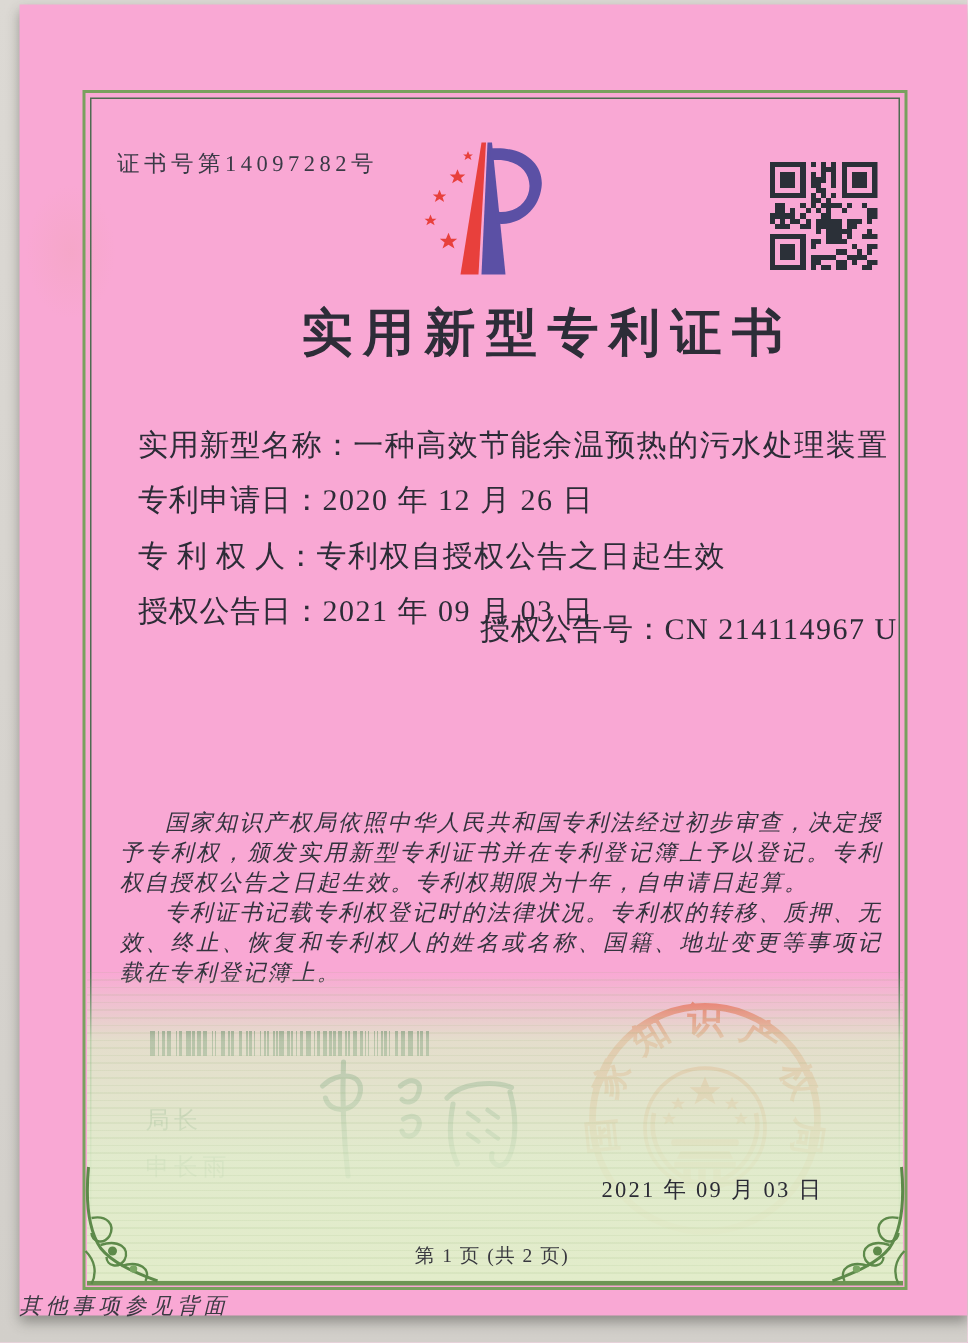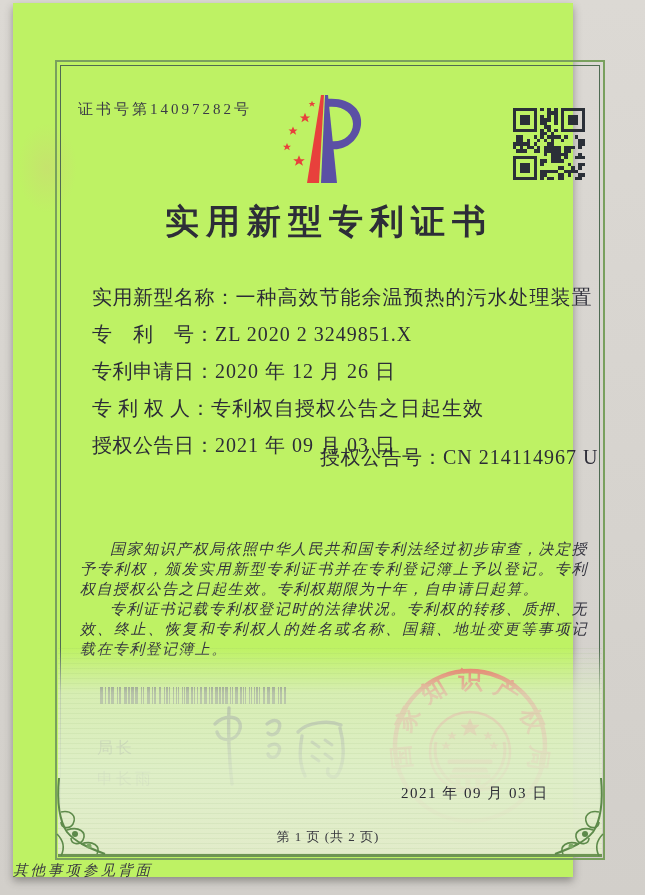--- a/index.html
+++ b/index.html
@@ -2,22 +2,22 @@
 <html><head>
 <meta charset="utf-8">
 <style>
   html,body{margin:0;padding:0;}
   body{
     width:645px;height:895px;position:relative;overflow:hidden;
     background:linear-gradient(180deg,#dcd9d4 0%,#d2cfca 100%);
     font-family:"Liberation Serif","DejaVu Serif",serif;
   }
   #paper{
-    position:absolute;left:13px;top:3px;width:560px;height:874px;
-    background:#bef264;
+    position:absolute;left:13px;top:3px;width:632px;height:874px;
+    background:#f9a8d4;
     box-shadow:0 4px 8px rgba(60,60,55,.45);
   }
   
   .smudge{position:absolute;left:4px;top:120px;width:60px;height:90px;border-radius:50%;
     background:radial-gradient(closest-side,rgba(230,160,150,.18),rgba(230,160,150,0));pointer-events:none;}
   #frame{
     position:absolute;left:42px;top:57px;width:546px;height:796px;
     border:2px solid #79a05e;
   }
   #frame-inner{
@@ -321,23 +321,20 @@
       <rect x="19" y="20" width="1" height="1" fill="#2b3038"></rect>
     </svg>
 
   <div class="title">实用新型专利证书</div>
 
   <div class="fields">
     <div class="frow">
       <span class="flabel">实用新型名称：</span><span class="fvalue">一种高效节能余温预热的污水处理装置</span>
     </div>
     <div class="frow">
-      <span class="flabel">专　利　号：</span><span class="fvalue">ZL 2020 2 3249851.X</span>
-    </div>
-    <div class="frow">
       <span class="flabel">专利申请日：</span><span class="fvalue">2020 年 12 月 26 日</span>
     </div>
     <div class="frow">
       <span class="flabel">专 利 权 人：</span><span class="fvalue">专利权自授权公告之日起生效</span>
     </div>
     <div class="frow">
       <span class="flabel">授权公告日：</span><span class="fvalue">2021 年 09 月 03 日</span>
       <span class="fpair2">
         <span>授权公告号：</span><span class="fvalue">CN 214114967 U</span>
       </span>

